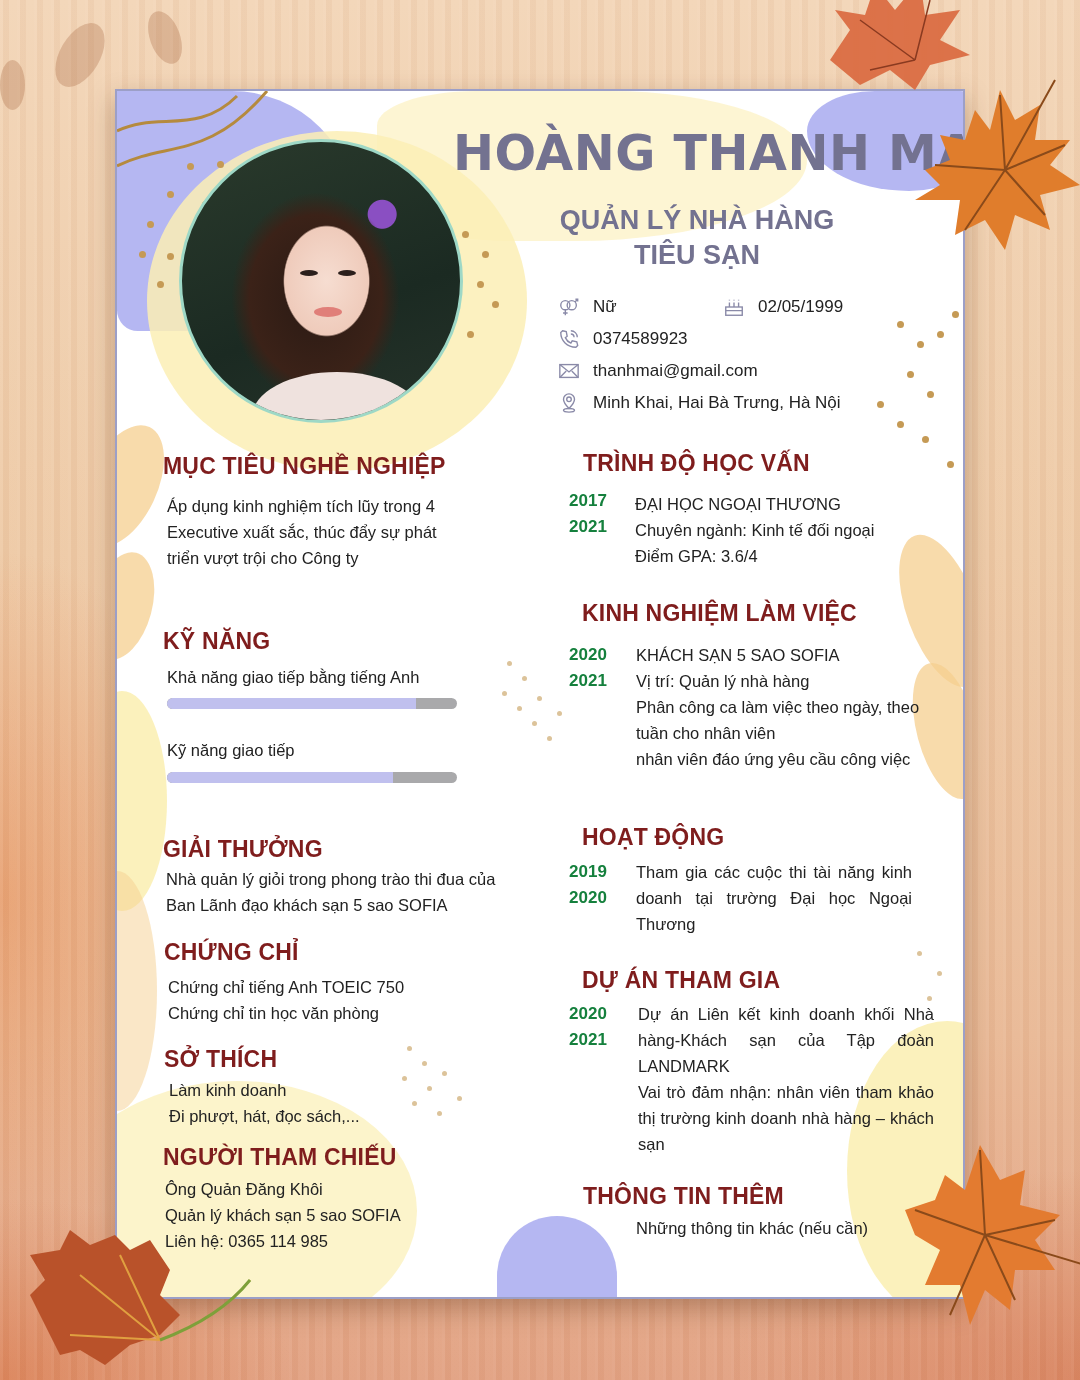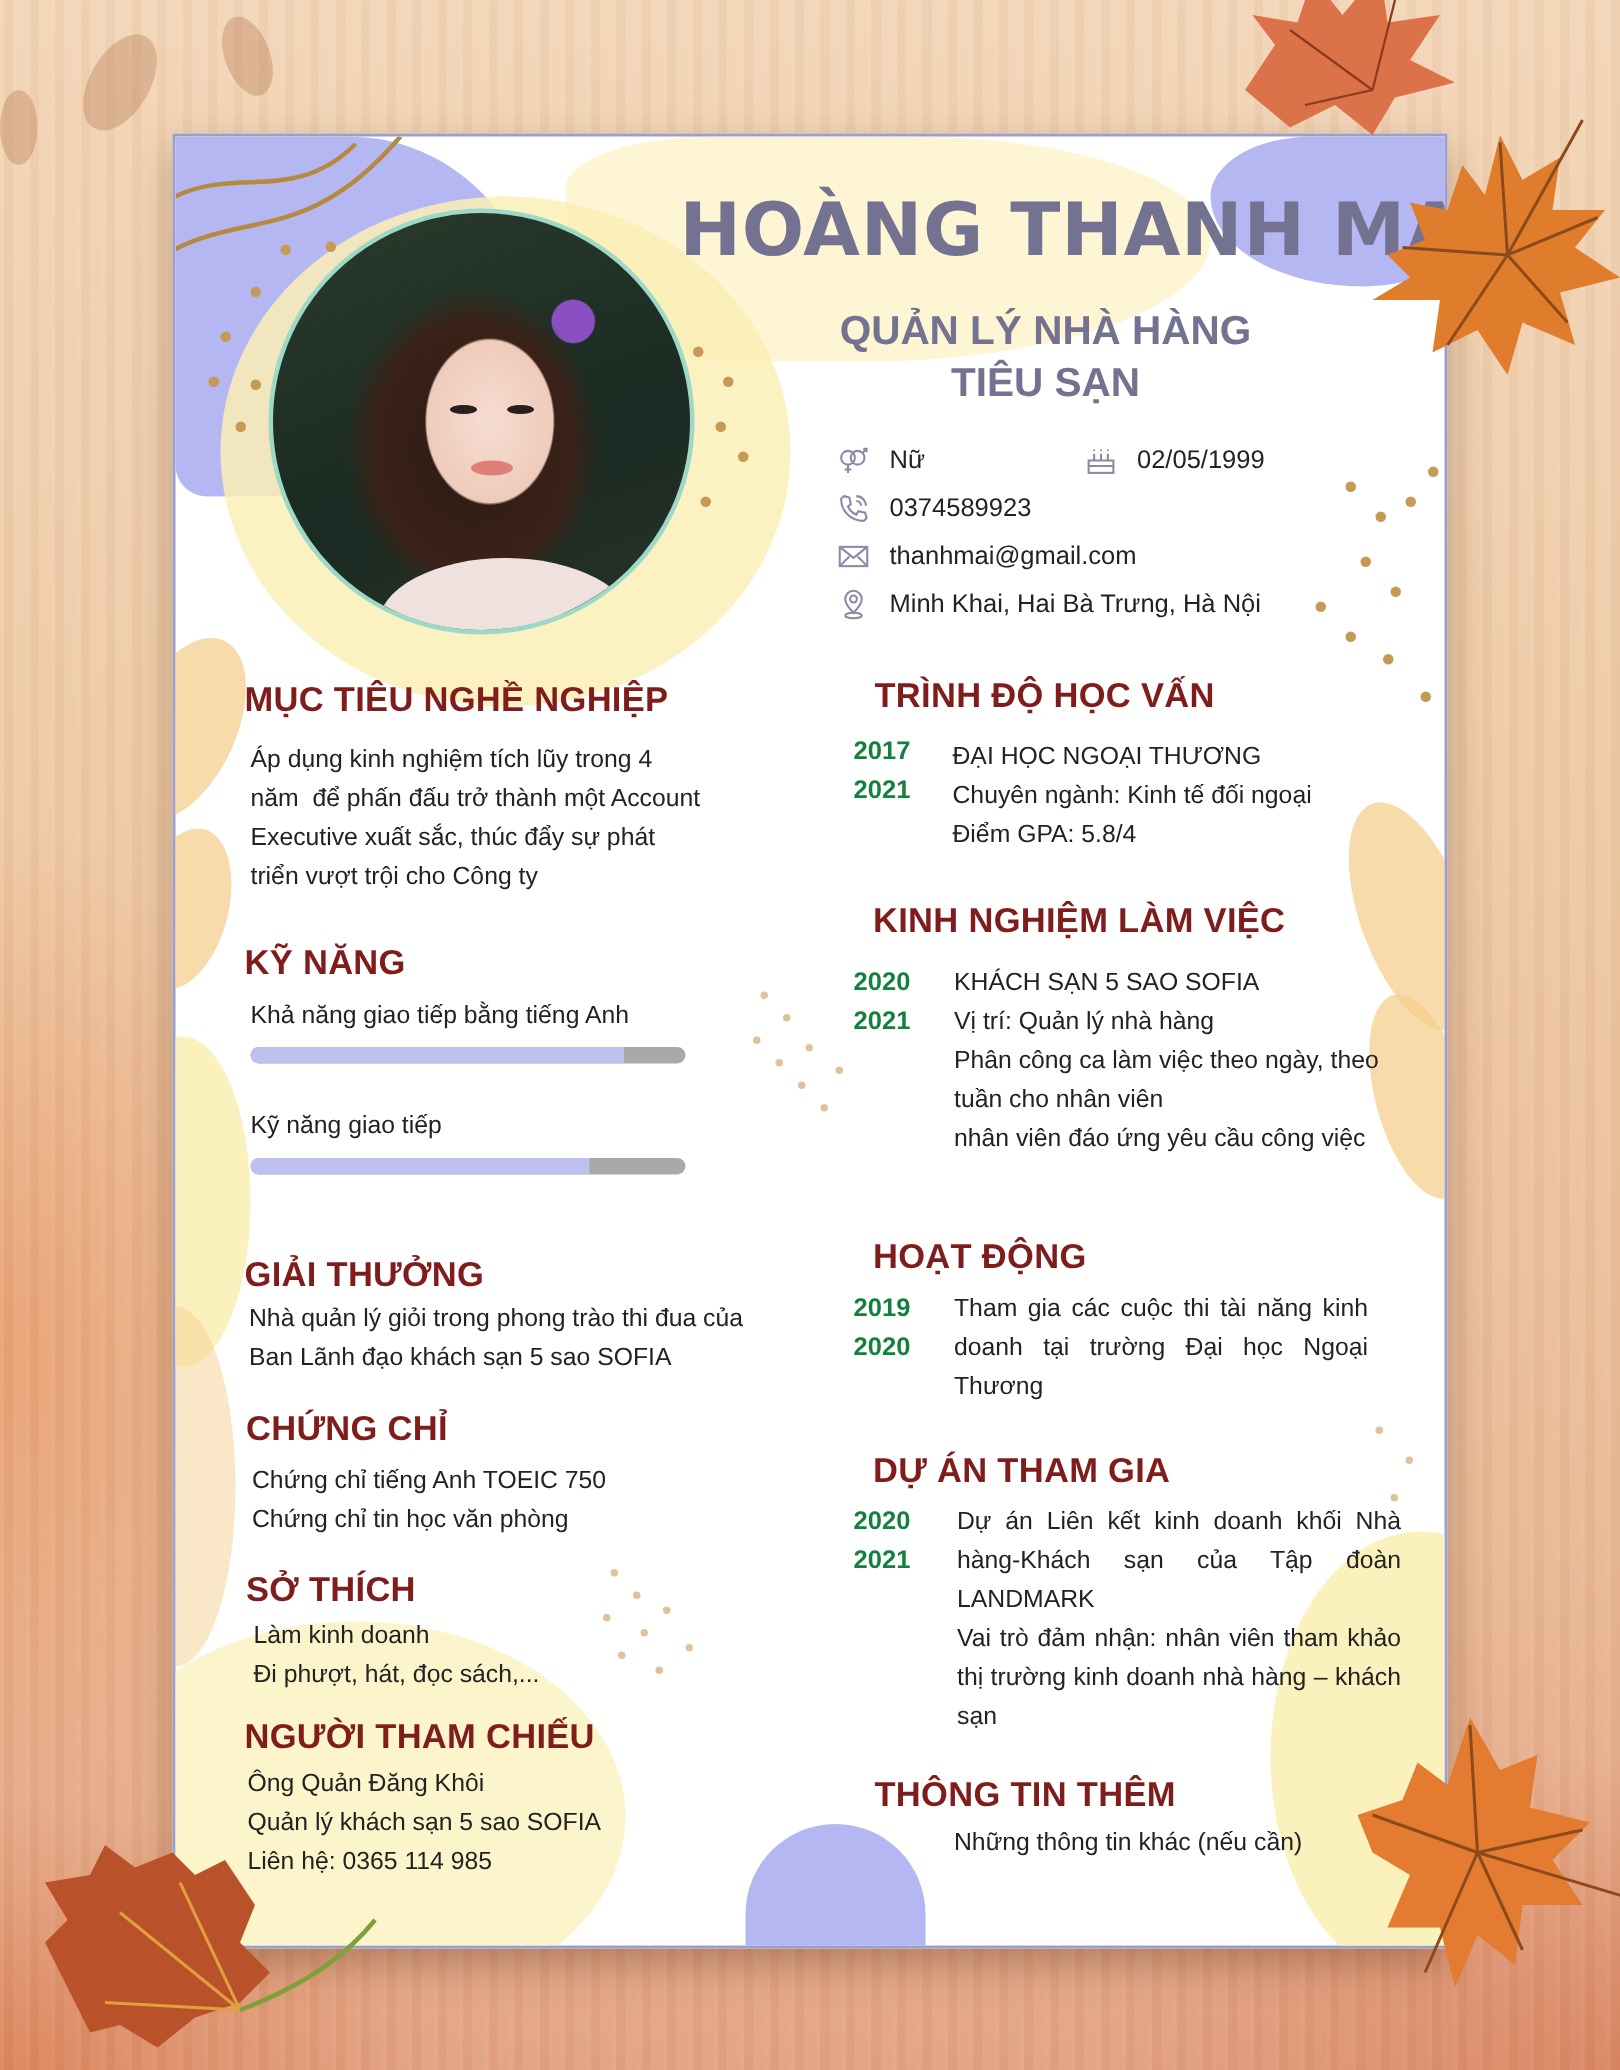--- a/index.html
+++ b/index.html
@@ -225,21 +225,20 @@
           <circle cx="12" cy="8" r="2.5"></circle>
           <ellipse cx="12" cy="20" rx="6" ry="2"></ellipse>
         </svg>
     </span>
     <span>Minh Khai, Hai Bà Trưng, Hà Nội</span>
   </div>
 
   <div class="sec-title" style="left:46px;top:362px;">MỤC TIÊU NGHỀ NGHIỆP</div>
   <div class="body-text" style="left:50px;top:402px;width:330px;">
     <div>Áp dụng kinh nghiệm tích lũy trong 4</div>
-    <div style="white-space:pre;">năm  để phấn đấu trở thành một Account</div>
     <div>Executive xuất sắc, thúc đẩy sự phát</div>
     <div>triển vượt trội cho Công ty</div>
   </div>
 
   <div class="sec-title" style="left:46px;top:537px;">KỸ NĂNG</div>
   <div class="body-text" style="left:50px;top:573px;text-align:center;">Khả năng giao tiếp bằng tiếng Anh</div>
   <div class="skill-bar" style="top:607px;">
     <div class="fill" style="width:86%;"></div>
   </div>
   <div class="body-text" style="left:50px;top:646px;">Kỹ năng giao tiếp</div>
@@ -273,21 +272,21 @@
   </div>
 
   <div class="sec-title" style="left:466px;top:359px;">TRÌNH ĐỘ HỌC VẤN</div>
   <div class="years" style="left:436px;top:397px;">
     <span>2017</span>
     <span>2021</span>
   </div>
   <div class="body-text" style="left:518px;top:400px;width:300px;">
     <div>ĐẠI HỌC NGOẠI THƯƠNG</div>
     <div>Chuyên ngành: Kinh tế đối ngoại</div>
-    <div>Điểm GPA: 5.8/4</div>
+    <div>Điểm GPA: 3.6/4</div>
   </div>
 
   <div class="sec-title" style="left:465px;top:509px;">KINH NGHIỆM LÀM VIỆC</div>
   <div class="years" style="left:436px;top:551px;">
     <span>2020</span>
     <span>2021</span>
   </div>
   <div class="body-text" style="left:519px;top:551px;width:310px;">
     <div>KHÁCH SẠN 5 SAO SOFIA</div>
     <div>Vị trí: Quản lý nhà hàng</div>

